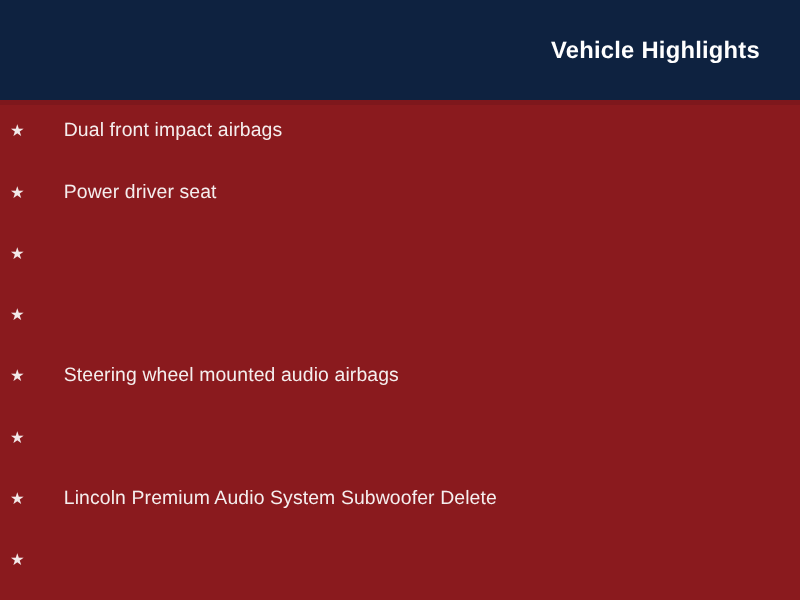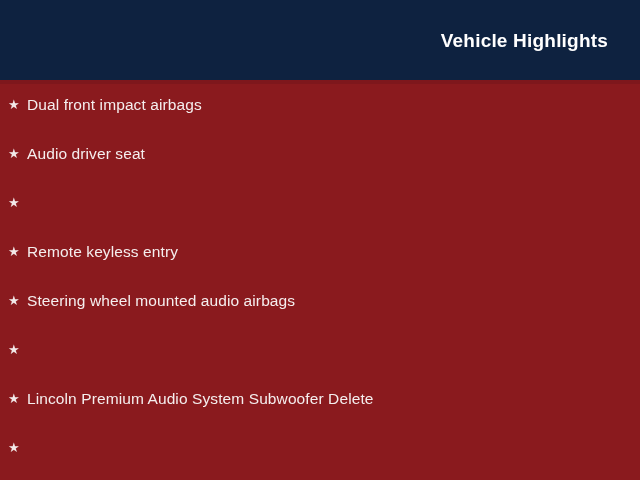--- a/index.html
+++ b/index.html
@@ -92,48 +92,48 @@
     line-height: 1;
     text-align: left;
   }
 
   .highlight-text {
     color: #f5eeee;
     font-size: 15.5px;
     line-height: 1.1;
     letter-spacing: 0.1px;
     white-space: nowrap;
+    margin-left: 24px;
   }
 </style>
 </head>
 <body>
 
 <div id="slide">
 
   <div id="header">
     <div id="header-title">Vehicle Highlights</div>
   </div>
 
   <div id="body-panel">
     <div id="top-shade"></div>
     <ul id="highlights-list">
         <li class="highlight-item">
           <span class="star-icon">★</span>
           <span class="highlight-text">Dual front impact airbags</span>
         </li>
         <li class="highlight-item">
           <span class="star-icon">★</span>
-          <span class="highlight-text">Audio driver seat</span>
+          <span class="highlight-text">Power driver seat</span>
         </li>
         <li class="highlight-item">
           <span class="star-icon">★</span>
         </li>
         <li class="highlight-item">
           <span class="star-icon">★</span>
-          <span class="highlight-text">Remote keyless entry</span>
         </li>
         <li class="highlight-item">
           <span class="star-icon">★</span>
           <span class="highlight-text">Steering wheel mounted audio airbags</span>
         </li>
         <li class="highlight-item">
           <span class="star-icon">★</span>
         </li>
         <li class="highlight-item">
           <span class="star-icon">★</span>

